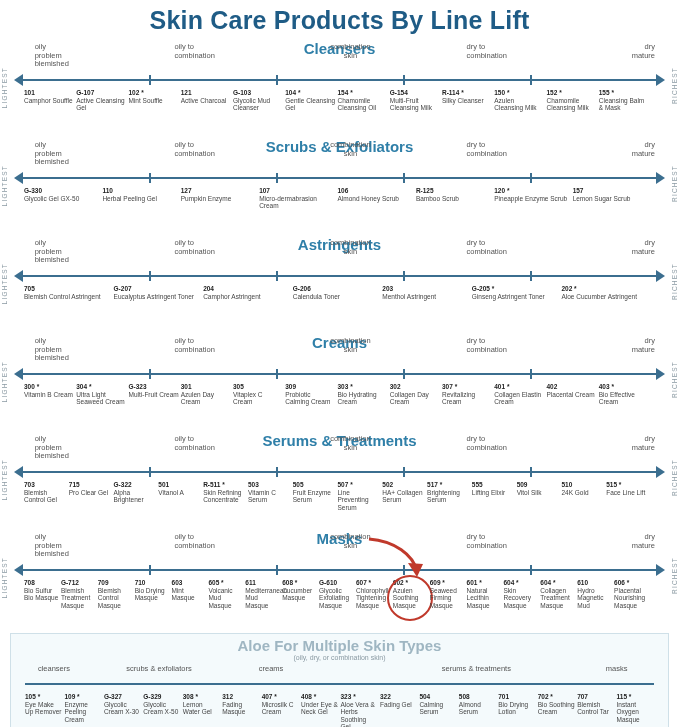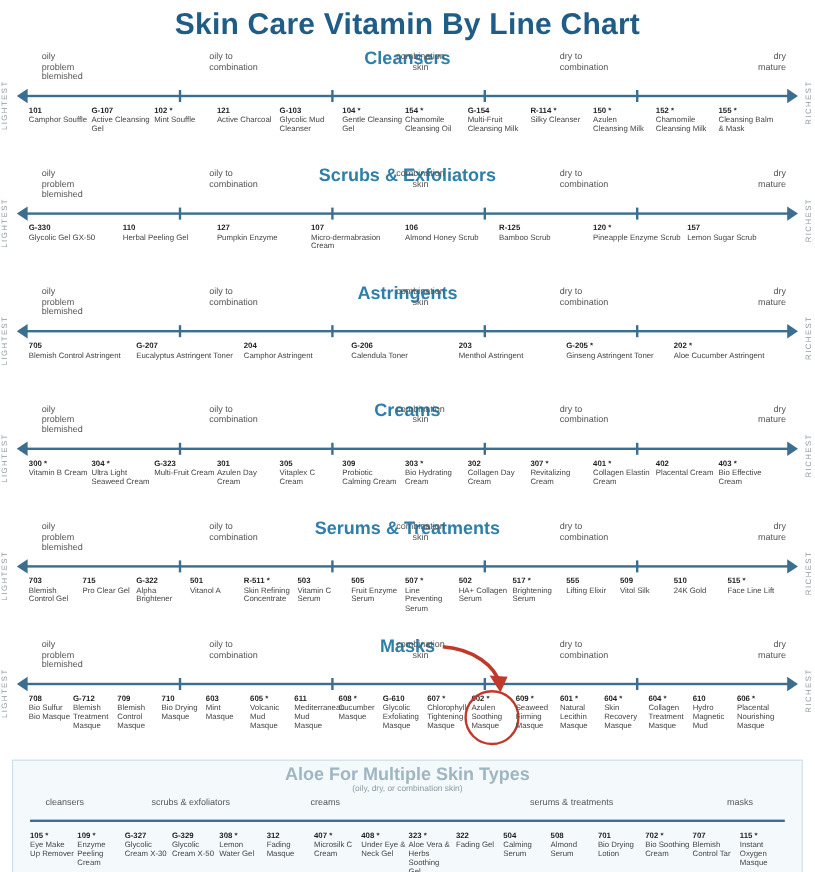--- a/index.html
+++ b/index.html
@@ -147,21 +147,21 @@
   .arrow-anno{
     position:absolute;
     pointer-events:none;
   }
 </style>
 </head>
 <body>
 
 <div class="page">
 
-  <h1 class="main-title">Skin Care Vitamin By Line Chart</h1>
+  <h1 class="main-title">Skin Care Products By Line Lift</h1>
 
   <div id="sections">
       <div class="section">
         <div class="sec-title">Cleansers</div>
         <div class="band" style="height: 30px; margin-top: -14px;">
           <div class="hdr" style="left: 34.7px;">
             <div>oily</div>
             <div>problem</div>
             <div>blemished</div>
           </div>

